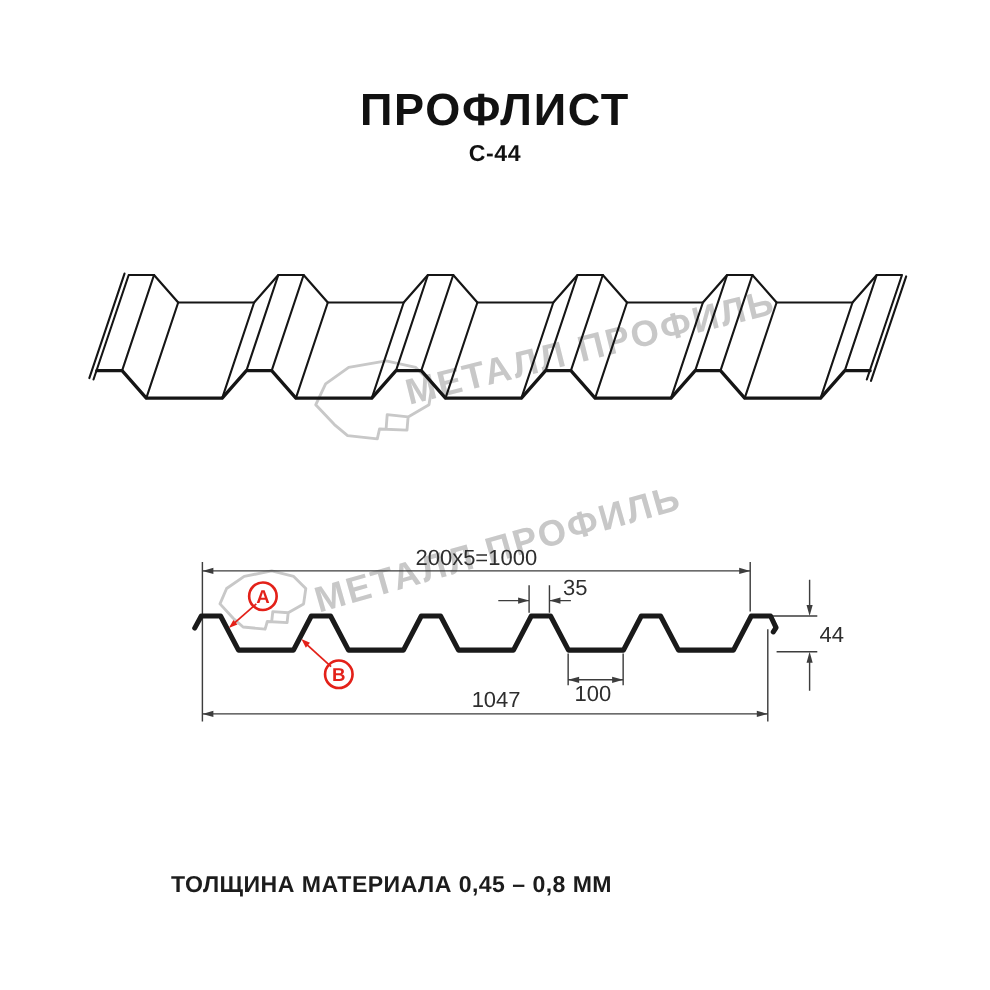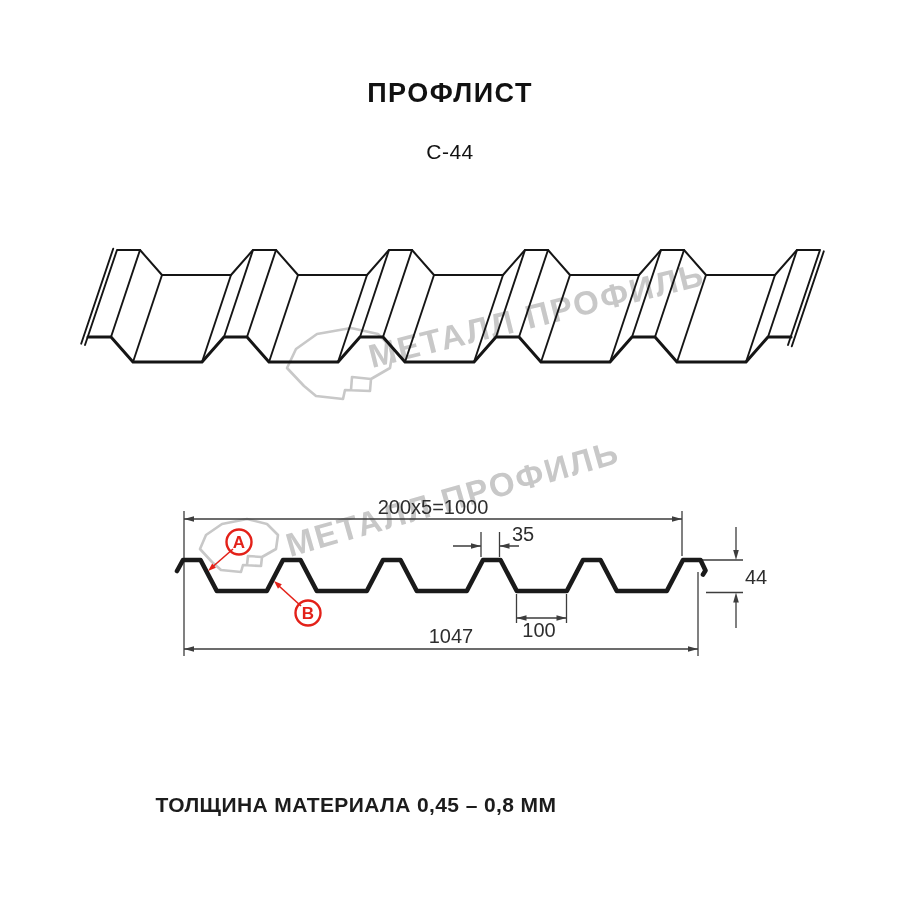--- a/index.html
+++ b/index.html
@@ -2,25 +2,25 @@
 <html><head>
 <meta charset="utf-8">
 <style>
   html,body{margin:0;padding:0;}
   body{
     width:900px;height:900px;position:relative;background:#ffffff;
     font-family:"Liberation Sans", sans-serif;overflow:hidden;
   }
   .page-title{
     position:absolute;top:80px;left:0;width:900px;text-align:center;
-    font-size:27px;font-weight:bold;color:#111111;letter-spacing:1.5px;line-height:1;
+    font-size:41px;font-weight:bold;color:#111111;letter-spacing:1.5px;line-height:1;
   }
   .product-code{
     position:absolute;top:129px;left:0;width:900px;text-align:center;
-    font-size:21px;font-weight:normal;color:#111111;letter-spacing:0.5px;line-height:1;margin-top:12px;
+    font-size:21px;font-weight:bold;color:#111111;letter-spacing:0.5px;line-height:1;
   }
   .footer-note{
     position:absolute;top:794px;left:0;width:712px;text-align:center;
     font-size:21px;font-weight:bold;color:#1c1c1c;letter-spacing:0.4px;line-height:1;
   }
   svg{position:absolute;display:block;}
   #iso-drawing{left:55px;top:220px;}
   #section-drawing{left:50px;top:425px;}
 
   .wm-text{

